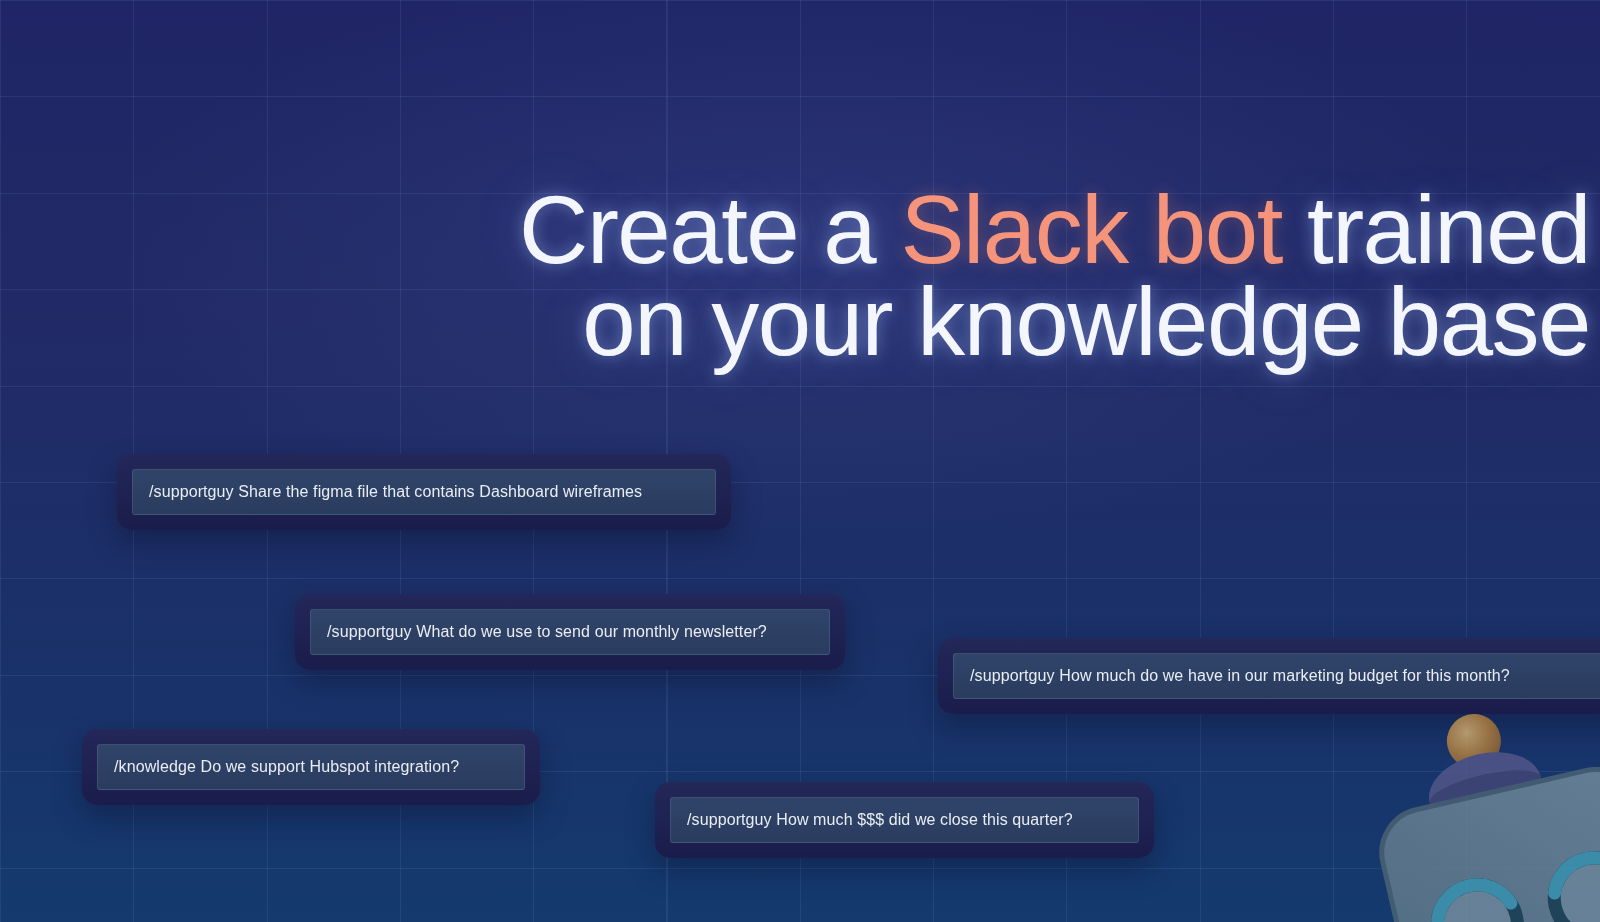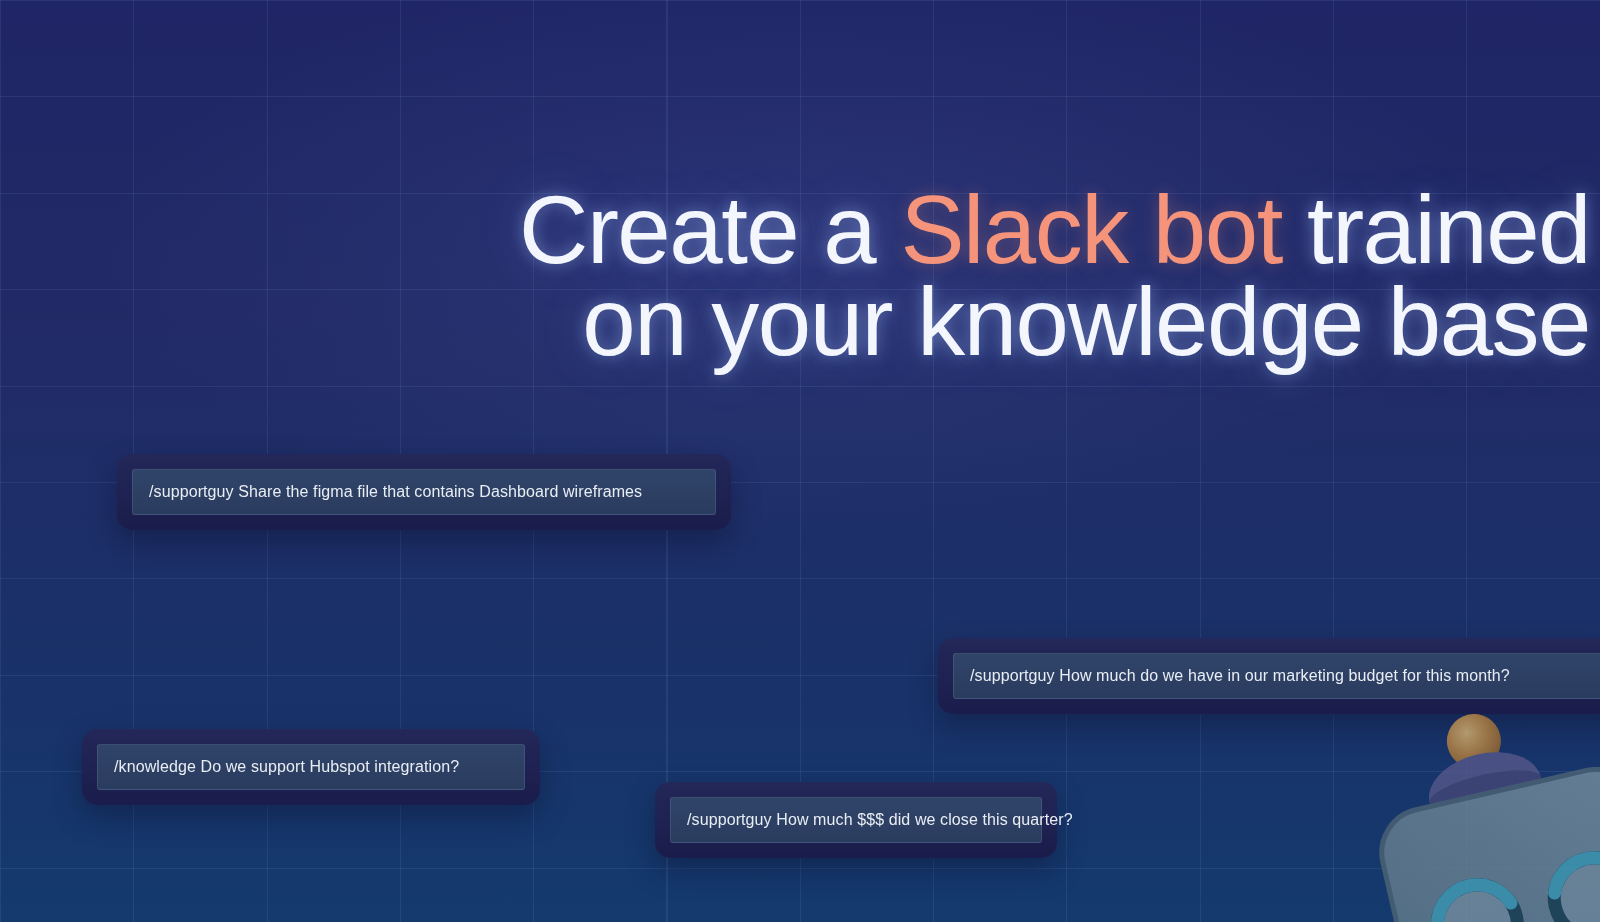--- a/index.html
+++ b/index.html
@@ -37,41 +37,44 @@
     display:flex;align-items:center;padding:0 16px;white-space:nowrap;
     background:linear-gradient(180deg,#30446a 0%,#2a3c5e 100%);
     border:1px solid rgba(165,195,235,0.14);
     color:#e9edf4;font-size:16px;letter-spacing:0.1px;
   }
   .msg-1{left:117px;top:454px;width:614px;}
   .msg-2{left:917px;top:480px;width:431px;}
   .msg-3{left:295px;top:594px;width:550px;}
   .msg-4{left:938px;top:638px;width:692px;}
   .msg-5{left:82px;top:729px;width:458px;}
-  .msg-6{left:655px;top:782px;width:402px;}
+  .msg-6{left:655px;top:782px;width:499px;}
 
   .robot{
     position:absolute;right:-85px;bottom:-132px;width:330px;height:360px;
     transform:rotate(-13deg);transform-origin:50% 50%;
     opacity:0.82;filter:saturate(0.75) brightness(0.9);
   }
 </style>
 </head>
 <body>
 
 <div class="page">
   <div class="grid"></div>
 
   <h1 class="headline">
     <span class="hl-line"><span>Create a </span><span class="accent">Slack bot</span><span> trained</span></span>
     <span class="hl-line">on your knowledge base</span>
   </h1>
 
   <div class="msg msg-1">
     <div class="msg-inner">/supportguy Share the figma file that contains Dashboard wireframes</div>
+  </div>
+  <div class="msg msg-3">
+    <div class="msg-inner">/supportguy What do we use to send our monthly newsletter?</div>
   </div>
   <div class="msg msg-4">
     <div class="msg-inner">/supportguy How much do we have in our marketing budget for this month?</div>
   </div>
   <div class="msg msg-5">
     <div class="msg-inner">/knowledge Do we support Hubspot integration?</div>
   </div>
   <div class="msg msg-6">
     <div class="msg-inner">/supportguy How much $$$ did we close this quarter?</div>
   </div>

